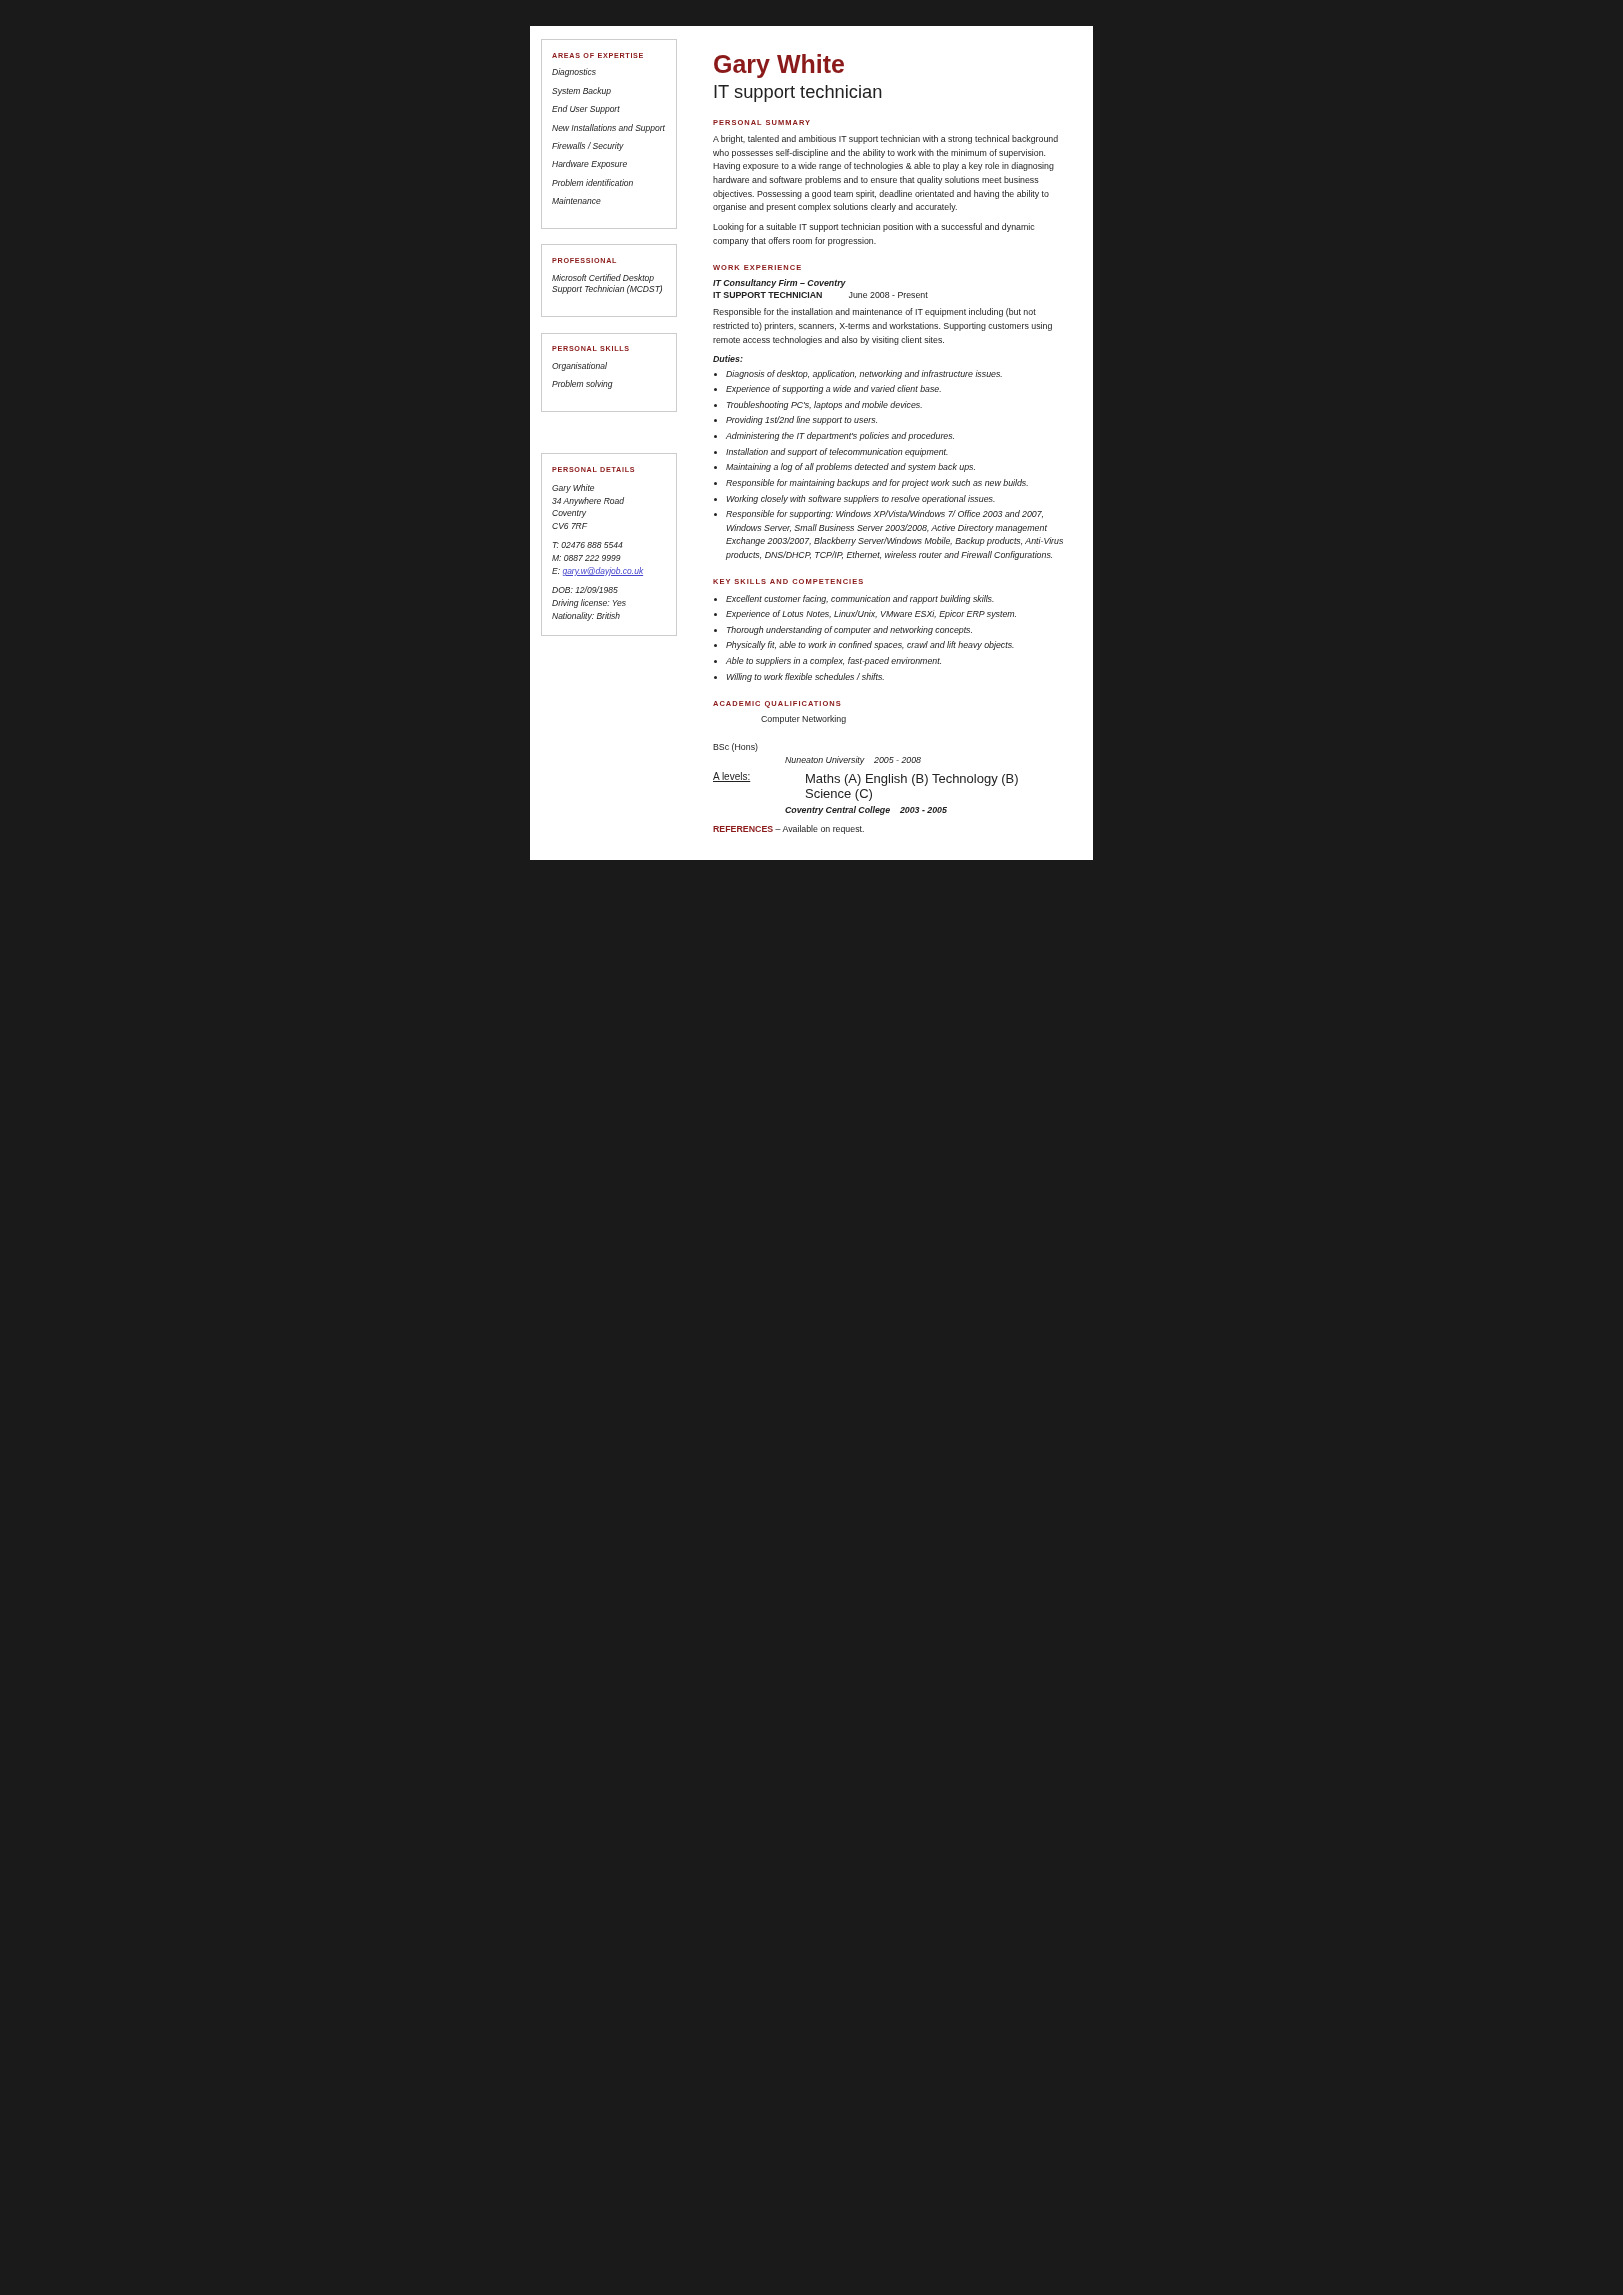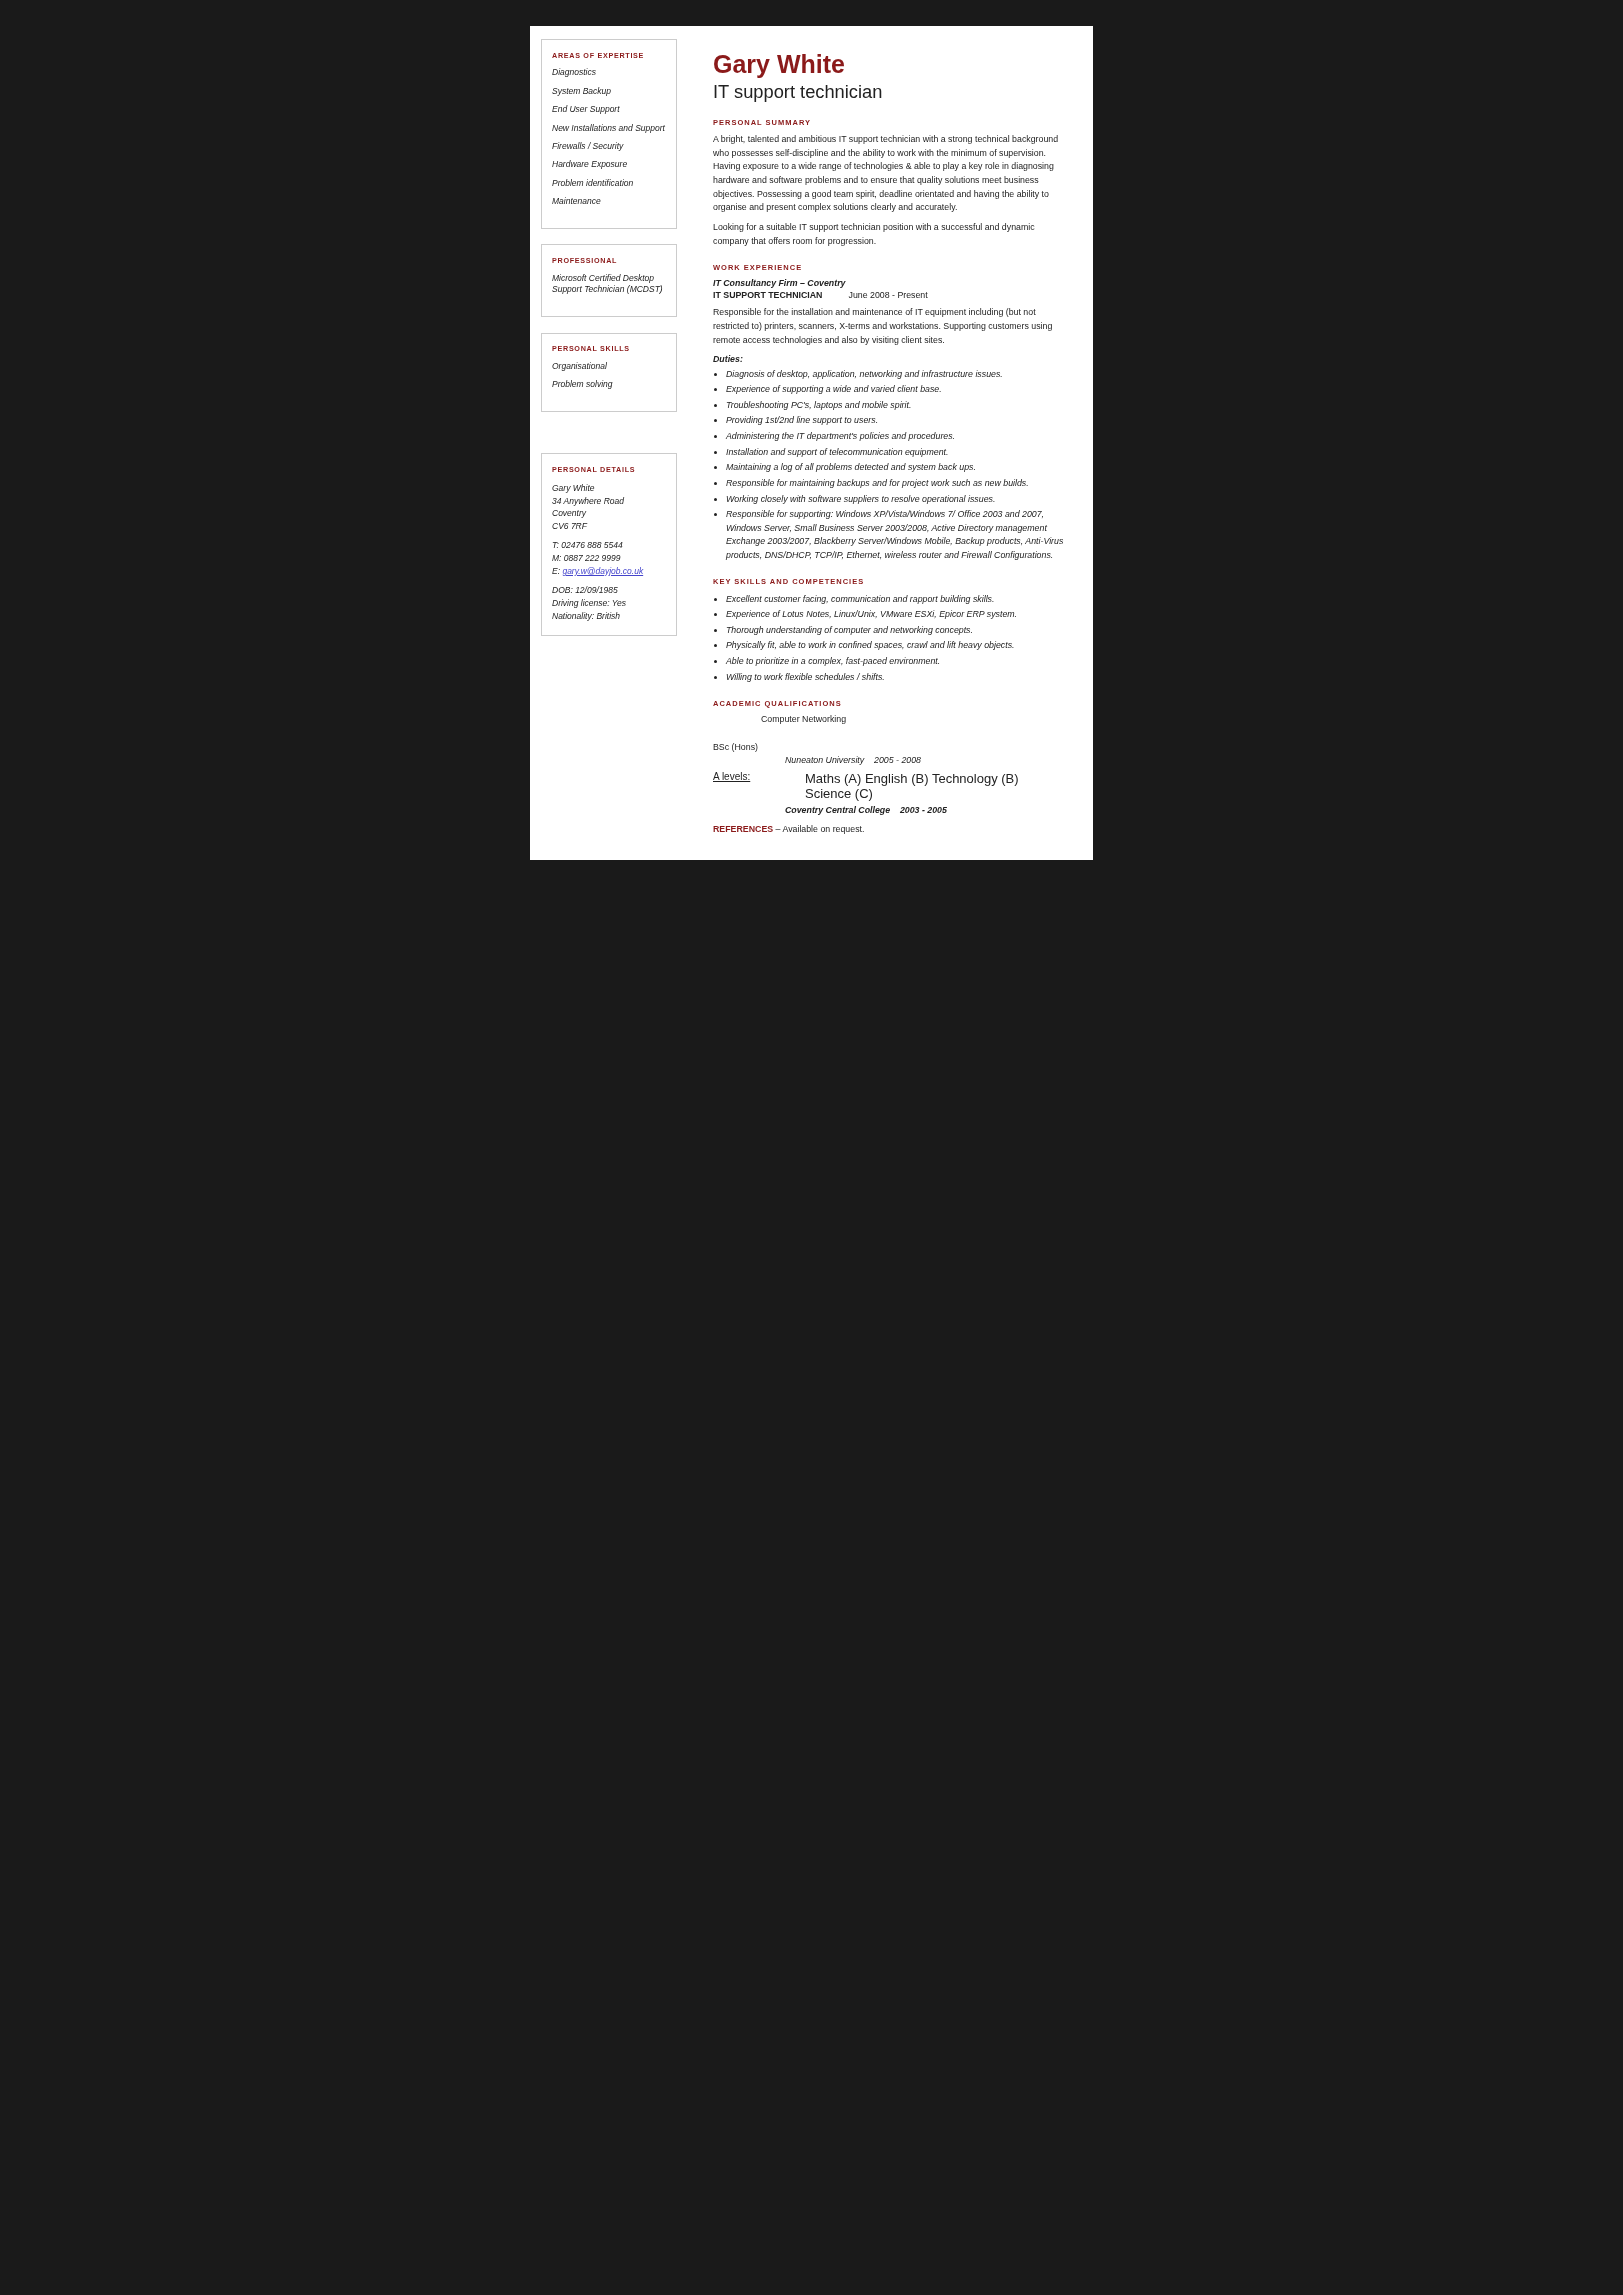--- a/index.html
+++ b/index.html
@@ -278,37 +278,37 @@
     <div class="work-role-line">
       <span class="work-role">IT SUPPORT TECHNICIAN</span>
       <span class="work-date">June 2008 - Present</span>
     </div>
     <div class="body-text">Responsible for the installation and maintenance of IT equipment including (but not restricted to) printers, scanners, X-terms and workstations. Supporting customers using remote access technologies and also by visiting client sites.</div>
 
     <div class="duties-label">Duties:</div>
     <ul class="bullet-list">
       <li>Diagnosis of desktop, application, networking and infrastructure issues.</li>
       <li>Experience of supporting a wide and varied client base.</li>
-      <li>Troubleshooting PC's, laptops and mobile spirit.</li>
+      <li>Troubleshooting PC's, laptops and mobile devices.</li>
       <li>Providing 1st/2nd line support to users.</li>
       <li>Administering the IT department's policies and procedures.</li>
       <li>Installation and support of telecommunication equipment.</li>
       <li>Maintaining a log of all problems detected and system back ups.</li>
       <li>Responsible for maintaining backups and for project work such as new builds.</li>
       <li>Working closely with software suppliers to resolve operational issues.</li>
       <li>Responsible for supporting: Windows XP/Vista/Windows 7/ Office 2003 and 2007, Windows Server, Small Business Server 2003/2008, Active Directory management Exchange 2003/2007, Blackberry Server/Windows Mobile, Backup products, Anti-Virus products, DNS/DHCP, TCP/IP, Ethernet, wireless router and Firewall Configurations.</li>
     </ul>
 
     <div class="section-heading">KEY SKILLS AND COMPETENCIES</div>
     <ul class="bullet-list">
       <li>Excellent customer facing, communication and rapport building skills.</li>
       <li>Experience of Lotus Notes, Linux/Unix, VMware ESXi, Epicor ERP system.</li>
       <li>Thorough understanding of computer and networking concepts.</li>
       <li>Physically fit, able to work in confined spaces, crawl and lift heavy objects.</li>
-      <li>Able to prioritize in a complex, fast-paced environment.</li>
+      <li>Able to suppliers in a complex, fast-paced environment.</li>
       <li>Willing to work flexible schedules / shifts.</li>
     </ul>
 
     <div class="section-heading">ACADEMIC QUALIFICATIONS</div>
 
     <div class="academic-row">
       <span class="academic-degree">BSc (Hons)</span>
       <span class="academic-field">Computer Networking</span>
     </div>
     <div class="academic-institution">

